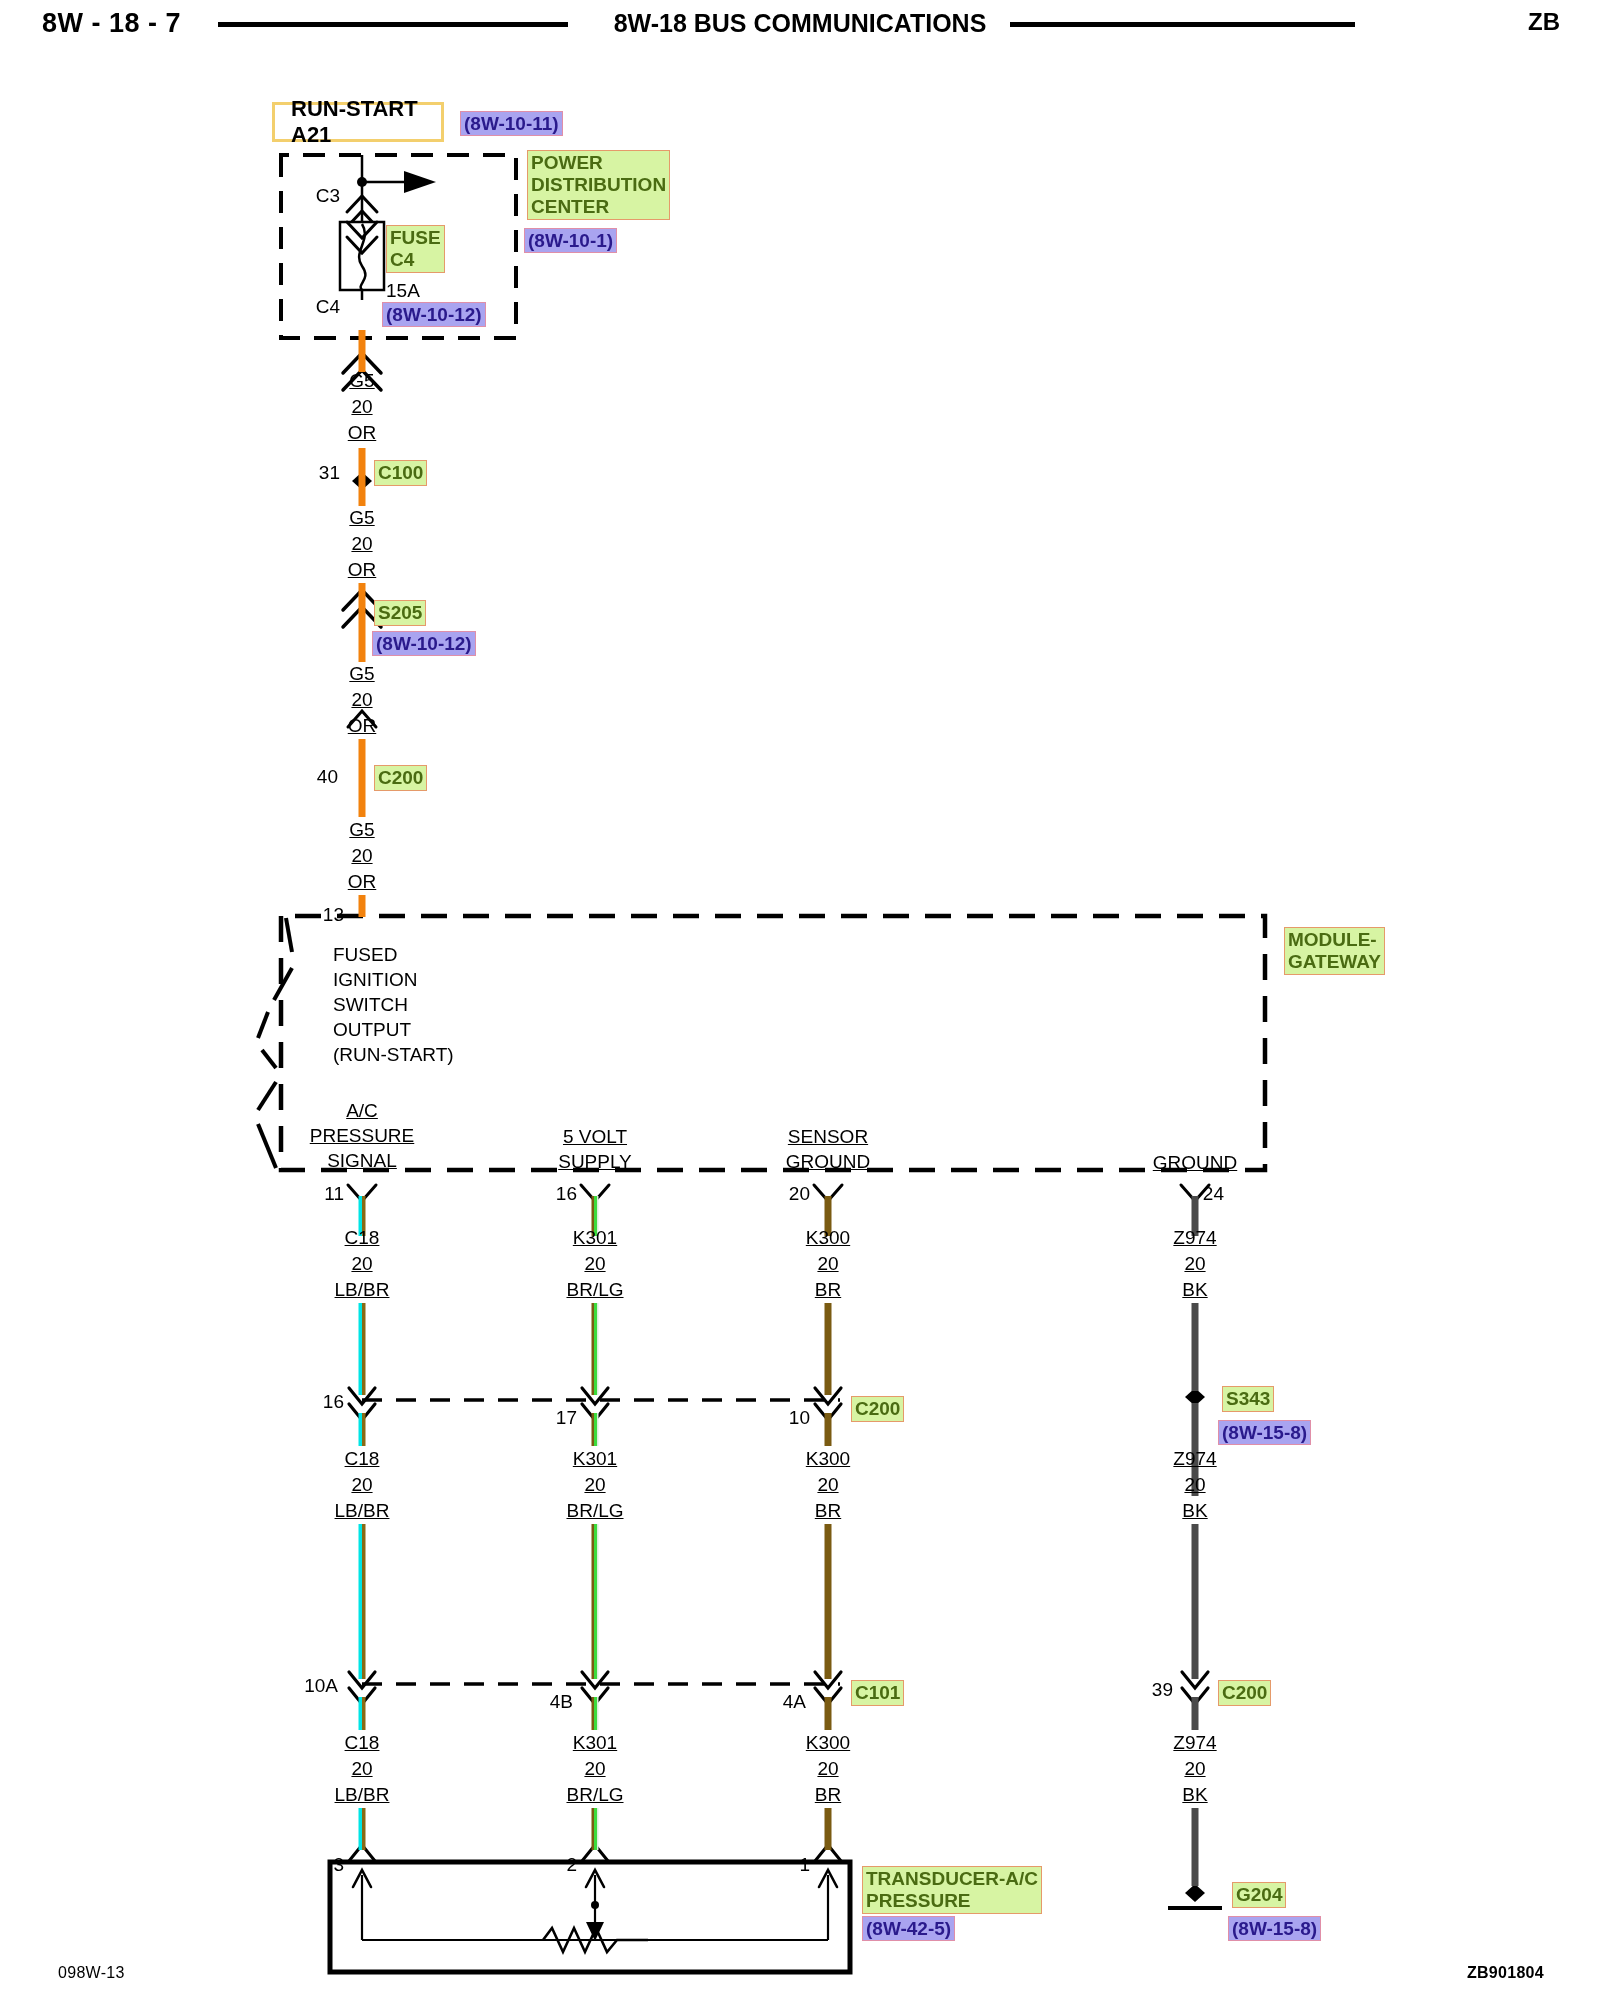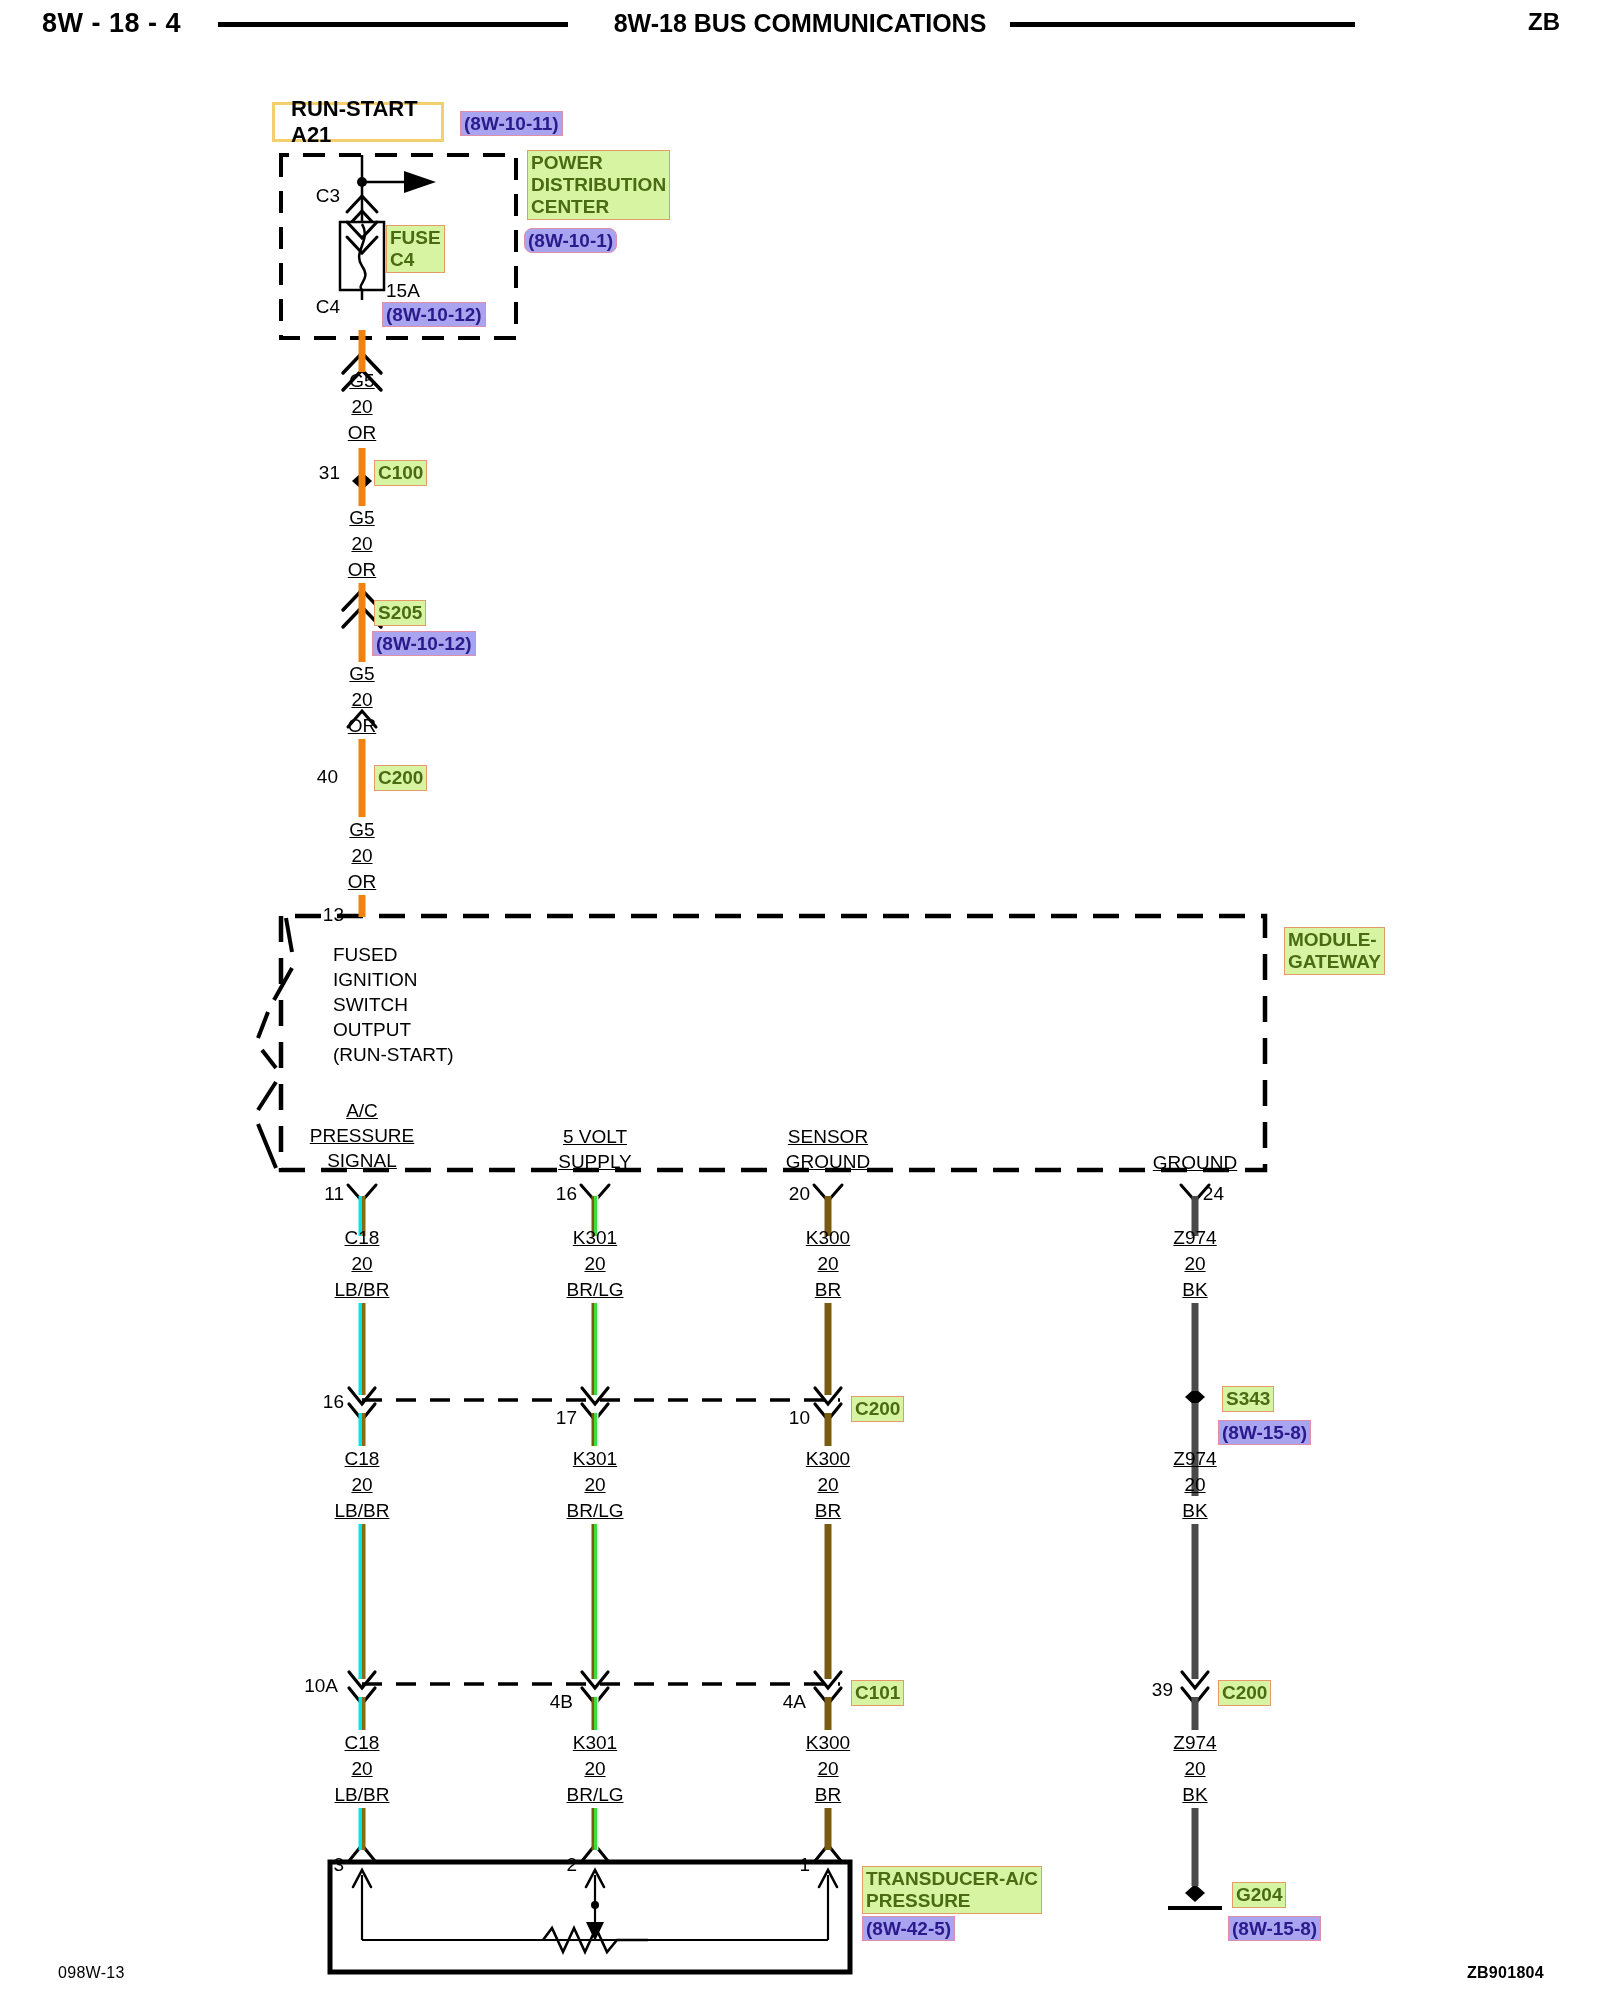--- a/index.html
+++ b/index.html
@@ -49,21 +49,21 @@
 
   
   svg.ov{position:absolute;left:0;top:0;width:1600px;height:2000px;overflow:visible;pointer-events:none;}
 </style>
 </head>
 <body>
 
 <div id="sheet">
 
   <div class="hdr">
-    <div class="hdr-left">8W - 18 - 4</div>
+    <div class="hdr-left">8W - 18 - 7</div>
     <div class="hdr-rule l"></div>
     <div class="hdr-title">8W-18 BUS COMMUNICATIONS</div>
     <div class="hdr-rule r"></div>
     <div class="hdr-right">ZB</div>
   </div>
 
   <svg class="ov" viewBox="0 0 1600 2000">
 
     <g stroke="#000" stroke-width="4" fill="none" stroke-dasharray="22,14">
       <path d="M281,155 L281,338 L516,338 L516,155 Z"></path>
@@ -185,21 +185,21 @@
   </svg>
 
   <div class="box-title" style="left:272px;top:102px;width:172px;height:40px;">
     <span>RUN-START A21</span>
   </div>
   <div class="hl-blue" style="left:460px;top:111px;">(8W-10-11)</div>
 
   <div class="hl-green" style="left:527px;top:150px;">POWER
 DISTRIBUTION
 CENTER</div>
-  <div class="hl-blue" style="left:524px;top:228px;border-radius:8px;">(8W-10-1)</div>
+  <div class="hl-blue" style="left:524px;top:228px;">(8W-10-1)</div>
   <div class="t r" style="left:340px;top:186px;">C3</div>
   <div class="t r" style="left:340px;top:297px;">C4</div>
   <div class="hl-green" style="left:386px;top:225px;">FUSE
 C4</div>
   <div class="t" style="left:386px;top:281px;">15A</div>
   <div class="hl-blue" style="left:382px;top:302px;">(8W-10-12)</div>
 
   <div class="wire w-or" style="left:362px;top:330px;height:42px;"></div>
   <div class="t c" style="left:362px;top:371px;">G5</div>
   <div class="t c" style="left:362px;top:397px;">20</div>

